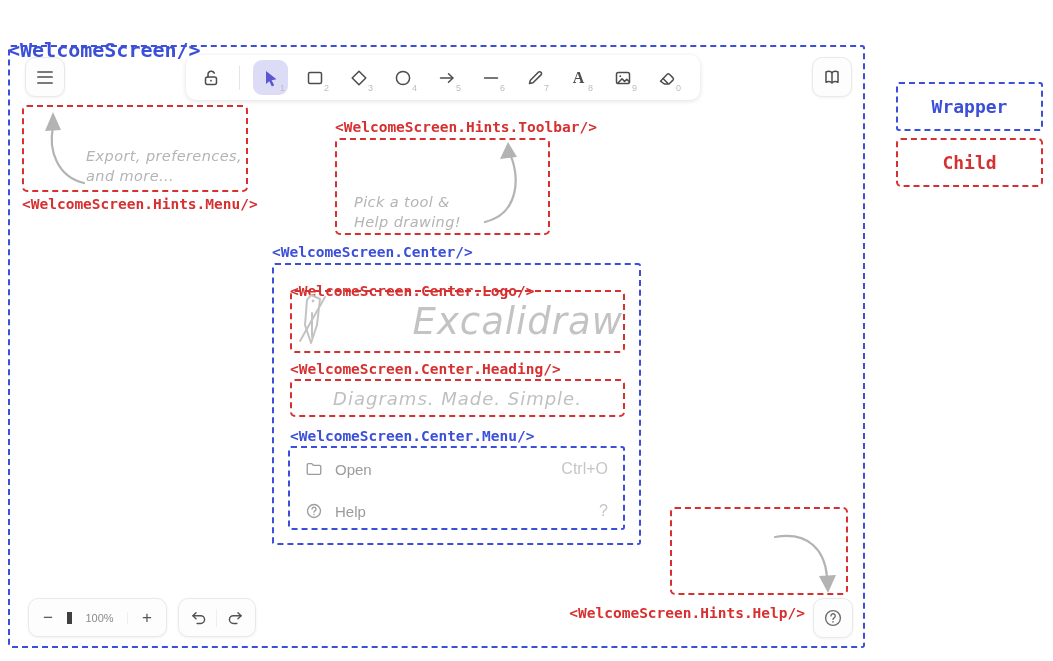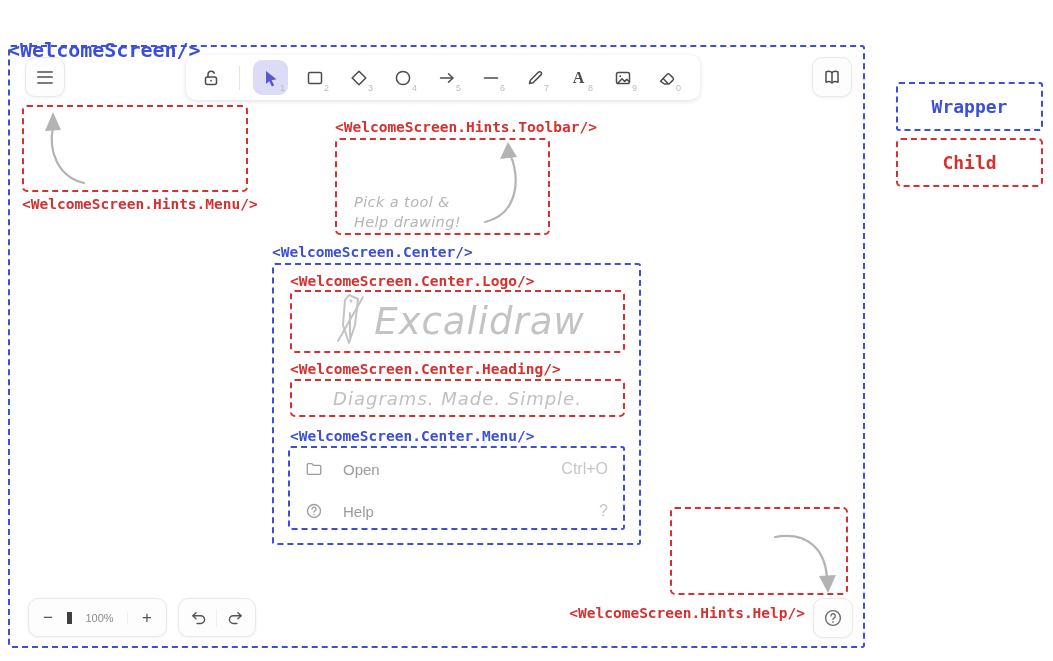--- a/index.html
+++ b/index.html
@@ -56,34 +56,34 @@
   
   .hint-text {
     font-family: "DejaVu Sans", sans-serif; font-style: italic;
     color: #b4b4b4; font-size: 14.5px; line-height: 1.35; letter-spacing: 0.4px;
   }
   .hint-arrow { position: absolute; pointer-events: none; }
   .hint-arrow path { stroke: #b3b3b3; stroke-width: 2.2; fill: none; stroke-linecap: round; }
   .hint-arrow polygon { fill: #b3b3b3; stroke: none; }
 
   
-  .logo-row { display: flex; align-items: center; justify-content: center; gap: 2px; height: 100%; }
+  .logo-row { display: flex; align-items: center; justify-content: space-between; gap: 2px; height: 100%; }
   .logo-mark svg { stroke: #c3c3c3; stroke-width: 2; fill: none; stroke-linecap: round; stroke-linejoin: round; }
   .logo-text {
     font-family: "DejaVu Sans", sans-serif; font-style: italic;
     color: #c3c3c3; font-size: 37px; letter-spacing: 1px;
   }
   .heading-text {
     font-family: "DejaVu Sans", sans-serif; font-style: italic;
     color: #c0c0c0; font-size: 18px; letter-spacing: 1px;
     display: flex; align-items: center; justify-content: center; height: 100%;
   }
 
   .center-menu { display: flex; flex-direction: column; padding: 12px 15px; gap: 24px; }
-  .menu-row { display: flex; align-items: flex-end; gap: 20px; cursor: pointer; }
+  .menu-row { display: flex; align-items: flex-end; gap: 12px; cursor: pointer; }
   .menu-row svg { stroke: #9d9d9d; fill: none; stroke-width: 1.5; stroke-linecap: round; stroke-linejoin: round; flex: none; }
   .menu-label { font-size: 15px; color: #9b9b9b; }
   .menu-shortcut { margin-left: auto; font-size: 16px; color: #c6c6c6; }
 
   
   .zoom-control {
     left: 28px; top: 598px; width: 139px; height: 39px;
     display: grid; grid-template-columns: 38px 1fr 38px;
   }
   .zoom-control > div { display: flex; align-items: center; justify-content: center; }
@@ -205,39 +205,43 @@
     <path d="M10 5.6 C8.6 4.2 6 4.1 4 4.9 V15.2 C6 14.4 8.6 14.5 10 15.9 C11.4 14.5 14 14.4 16 15.2 V4.9 C14 4.1 11.4 4.2 10 5.6 Z"></path>
     <path d="M10 5.6 V15.9"></path>
   </svg>
 </div>
 
 <div class="abs dashed-red" style="left:22px; top:105px; width:226px; height:87px;">
   <svg class="hint-arrow" style="left:8px; top:2px;" width="80" height="82" viewBox="0 0 80 82">
     <path d="M52 74 C26 68, 16 42, 21 18"></path>
     <polygon points="13,22 21,3 29,21"></polygon>
   </svg>
+  <div class="hint-text abs" style="left:62px; top:40px;">
+    <div>Export, preferences,</div>
+    <div>and more...</div>
+  </div>
 </div>
 <div class="abs mono red-text comp-label" style="left:22px; top:196px;">&lt;WelcomeScreen.Hints.Menu/&gt;</div>
 
 <div class="abs mono red-text comp-label" style="left:335px; top:119px;">&lt;WelcomeScreen.Hints.Toolbar/&gt;</div>
 <div class="abs dashed-red" style="left:335px; top:138px; width:215px; height:97px;">
   <svg class="hint-arrow" style="left:130px; top:0px;" width="80" height="92" viewBox="0 0 80 92">
     <path d="M18 82 C52 74, 54 36, 42 12"></path>
     <polygon points="33,19 41,2 50,17"></polygon>
   </svg>
   <div class="hint-text abs" style="left:17px; top:53px;">
     <div>Pick a tool &amp;</div>
     <div>Help drawing!</div>
   </div>
 </div>
 
 <div class="abs mono blue-text comp-label" style="left:272px; top:244px;">&lt;WelcomeScreen.Center/&gt;</div>
 <div class="abs dashed-blue" style="left:272px; top:263px; width:369px; height:282px;"></div>
 
-<div class="abs mono red-text comp-label" style="left:290px; top:273px;">&lt;WelcomeScreen.Center.Logo/&gt;</div>
+<div class="abs mono red-text comp-label" style="left:290px; top:283px;">&lt;WelcomeScreen.Center.Logo/&gt;</div>
 <div class="abs dashed-red" style="left:290px; top:290px; width:335px; height:63px;">
   <div class="logo-row">
     <span class="logo-mark">
       <svg width="42" height="58" viewBox="0 0 42 58">
         <path d="M19 4 L28 8 L25 34 L19 52 L13 34 L15 9 Z"></path>
         <circle cx="21" cy="10" r="1.4" fill="#c3c3c3" stroke="none"></circle>
         <path d="M20 22 L20 46"></path>
         <path d="M8 50 L33 6"></path>
       </svg>
     </span>

